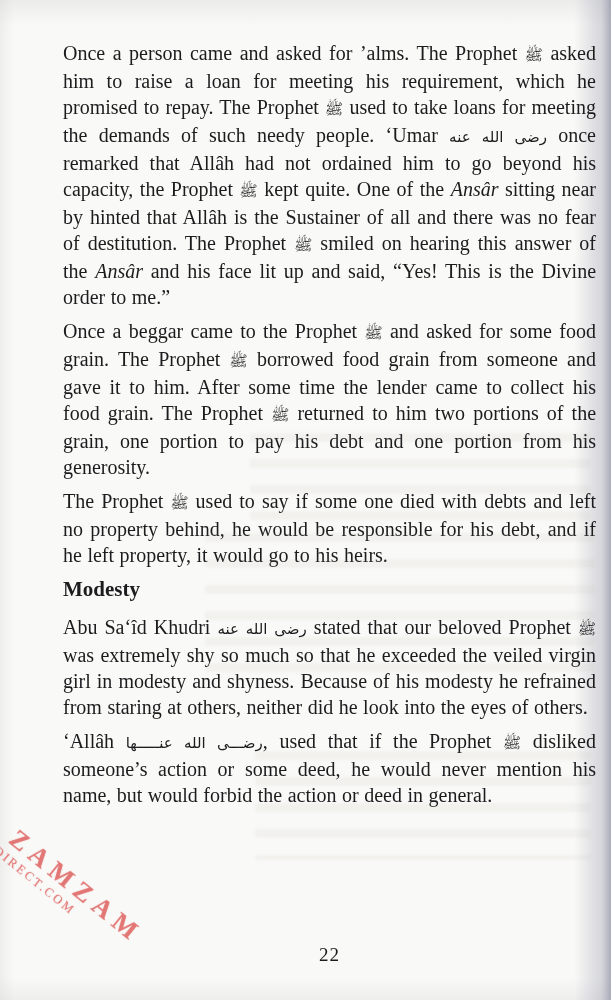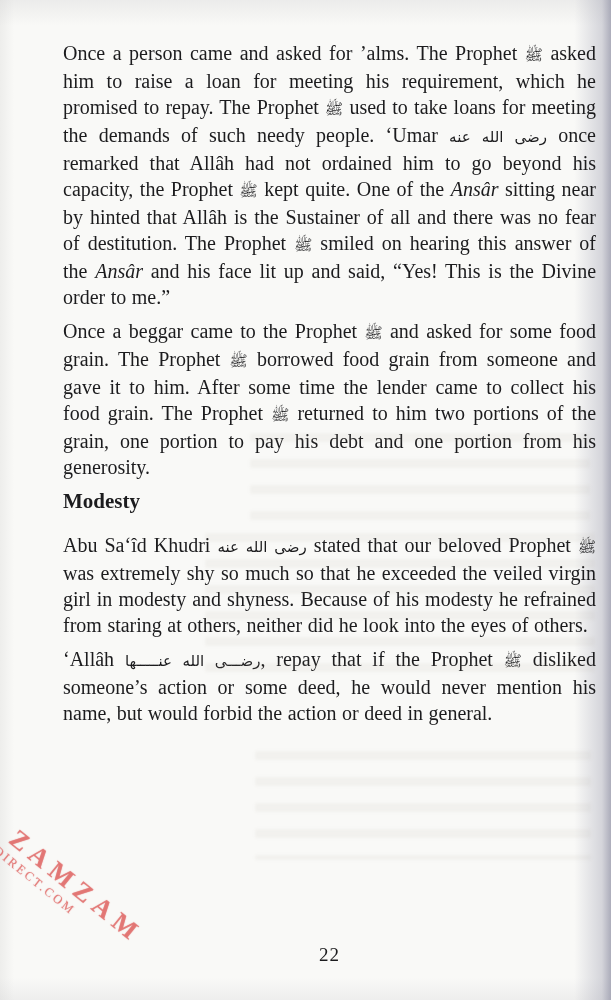--- a/index.html
+++ b/index.html
@@ -18,21 +18,21 @@
   }
   .text-column{
     position:absolute;
     left:63px;top:40px;width:533px;
     font-size:20px;
     line-height:26px;
     text-align:justify;
   }
   .para{margin:0 0 8px 0;word-spacing:0.5px;}
   .heading{
-    font-size:21px;font-weight:bold;margin:6px 0 18px 0;text-align:left;
+    font-size:21px;font-weight:bold;margin:6px 0 12px 0;text-align:left;
     font-family:"Liberation Serif","DejaVu Serif",serif;
   }
   .seg-italic{font-style:italic;}
   .seg-arabic{
     font-family:"DejaVu Sans","DejaVu Serif",sans-serif;
     font-size:15px;
   }
   .seg-pbuh{
     font-family:"DejaVu Sans","DejaVu Serif",sans-serif;
     font-size:15px;
@@ -78,23 +78,24 @@
   .ghost-3{left:255px;top:742px;width:336px;height:118px;}
 </style>
 </head>
 <body>
 
 <div class="sheet">
 
   <div class="text-column">
       <p class="para"><span class="seg-text">Once  a person came and asked for ʼalms. The Prophet </span><span class="seg-pbuh">ﷺ</span><span class="seg-text"> asked him to raise a loan for meeting his  requirement, which he promised  to  repay.  The  Prophet </span><span class="seg-pbuh">ﷺ</span><span class="seg-text"> used  to  take  loans for meeting  the  demands  of  such needy people. ‘Umar </span><span class="seg-arabic">رضى الله عنه</span><span class="seg-text"> once  remarked  that Allâh had not ordained him to go beyond his  capacity,  the  Prophet </span><span class="seg-pbuh">ﷺ</span><span class="seg-text"> kept  quite.  One  of  the </span><span class="seg-italic">Ansâr</span><span class="seg-text"> sitting  near  by  hinted  that  Allâh  is   the Sustainer of all and there  was  no  fear  of  destitution.  The  Prophet </span><span class="seg-pbuh">ﷺ</span><span class="seg-text"> smiled on hearing  this  answer   of the </span><span class="seg-italic">Ansâr</span><span class="seg-text"> and his face lit up and said, “Yes! This is the Divine order to me.”</span></p>
       <p class="para"><span class="seg-text">Once a beggar came to the Prophet </span><span class="seg-pbuh">ﷺ</span><span class="seg-text"> and asked for some food grain.   The  Prophet </span><span class="seg-pbuh">ﷺ</span><span class="seg-text"> borrowed food grain from someone and gave  it  to him. After some time the lender came to collect his food  grain. The Prophet </span><span class="seg-pbuh">ﷺ</span><span class="seg-text"> returned to him two portions of the grain,  one  portion  to  pay  his   debt and one portion from his generosity.</span></p>
+      <p class="para"><span class="seg-text">The  Prophet </span><span class="seg-pbuh">ﷺ</span><span class="seg-text">  used  to  say  if some one died with debts and left  no  property behind, he would be responsible for his debt, and if he left property, it would go to his heirs.</span></p>
       <h2 class="heading"><span class="seg-text">Modesty</span></h2>
       <p class="para"><span class="seg-text">Abu  Sa‘îd  Khudri </span><span class="seg-arabic">رضى الله عنه</span><span class="seg-text"> stated that our beloved Prophet </span><span class="seg-pbuh">ﷺ</span><span class="seg-text"> was  extremely  shy  so  much  so  that  he exceeded the veiled virgin  girl in modesty and shyness. Because of his modesty he refrained  from  staring  at  others,  neither did he look into the eyes of others.</span></p>
-      <p class="para"><span class="seg-text">‘Allâh </span><span class="seg-arabic">رضـــى الله عنـــــها</span><span class="seg-text">,  repay  that  if  the  Prophet </span><span class="seg-pbuh">ﷺ</span><span class="seg-text">  disliked someone’s  action  or   some deed, he would never mention his name, but would forbid the action or deed in general.</span></p>
+      <p class="para"><span class="seg-text">‘Allâh </span><span class="seg-arabic">رضـــى الله عنـــــها</span><span class="seg-text">,  used  that  if  the  Prophet </span><span class="seg-pbuh">ﷺ</span><span class="seg-text">  disliked someone’s  action  or   some deed, he would never mention his name, but would forbid the action or deed in general.</span></p>
     </div>
 
   <div class="ghost ghost-1"></div>
   <div class="ghost ghost-2"></div>
   <div class="ghost ghost-3"></div>
 
   <div class="watermark">
     <div class="watermark-line1">ZAMZAM</div>
     <div class="watermark-line2">DIRECT.COM</div>
   </div>

